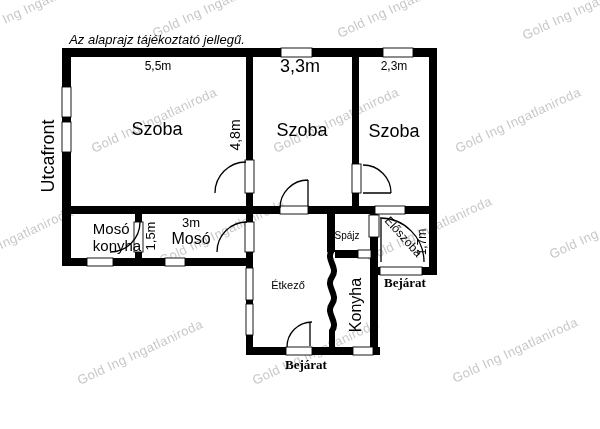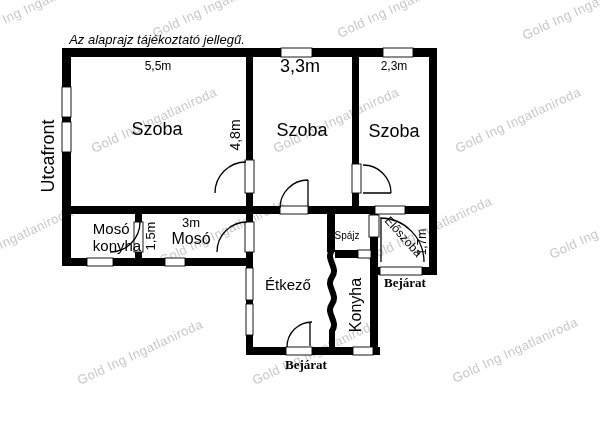--- a/index.html
+++ b/index.html
@@ -103,21 +103,21 @@
 
   <div class="lbl center" style="left:101px;top:237px;font-size:15px">
     <span>Mosó</span><br>
     <span>konyha</span>
   </div>
 
   <div class="lbl rotccw" style="left:151px;top:236px;font-size:13px">1,5m</div>
   <div class="lbl" style="left:191px;top:223px;font-size:13px">3m</div>
   <div class="lbl" style="left:191px;top:239px;font-size:16px">Mosó</div>
 
-  <div class="lbl" style="left:288px;top:285px;font-size:15px">Étkező</div>
+  <div class="lbl" style="left:288px;top:285px;font-size:11px">Étkező</div>
 
   <div class="lbl" style="left:347px;top:235px;font-size:10px">Spájz</div>
 
   <div class="lbl rotccw" style="left:356px;top:305px;font-size:16px">Konyha</div>
 
   <div class="lbl rotdiag" style="left:403px;top:237px;font-size:12px">Előszoba</div>
   <div class="lbl rotccw" style="left:423px;top:242px;font-size:12px">1,7m</div>
 
   <div class="lbl bold" style="left:306px;top:365px;font-size:13px">Bejárat</div>
   <div class="lbl bold" style="left:405px;top:283px;font-size:13px">Bejárat</div>

